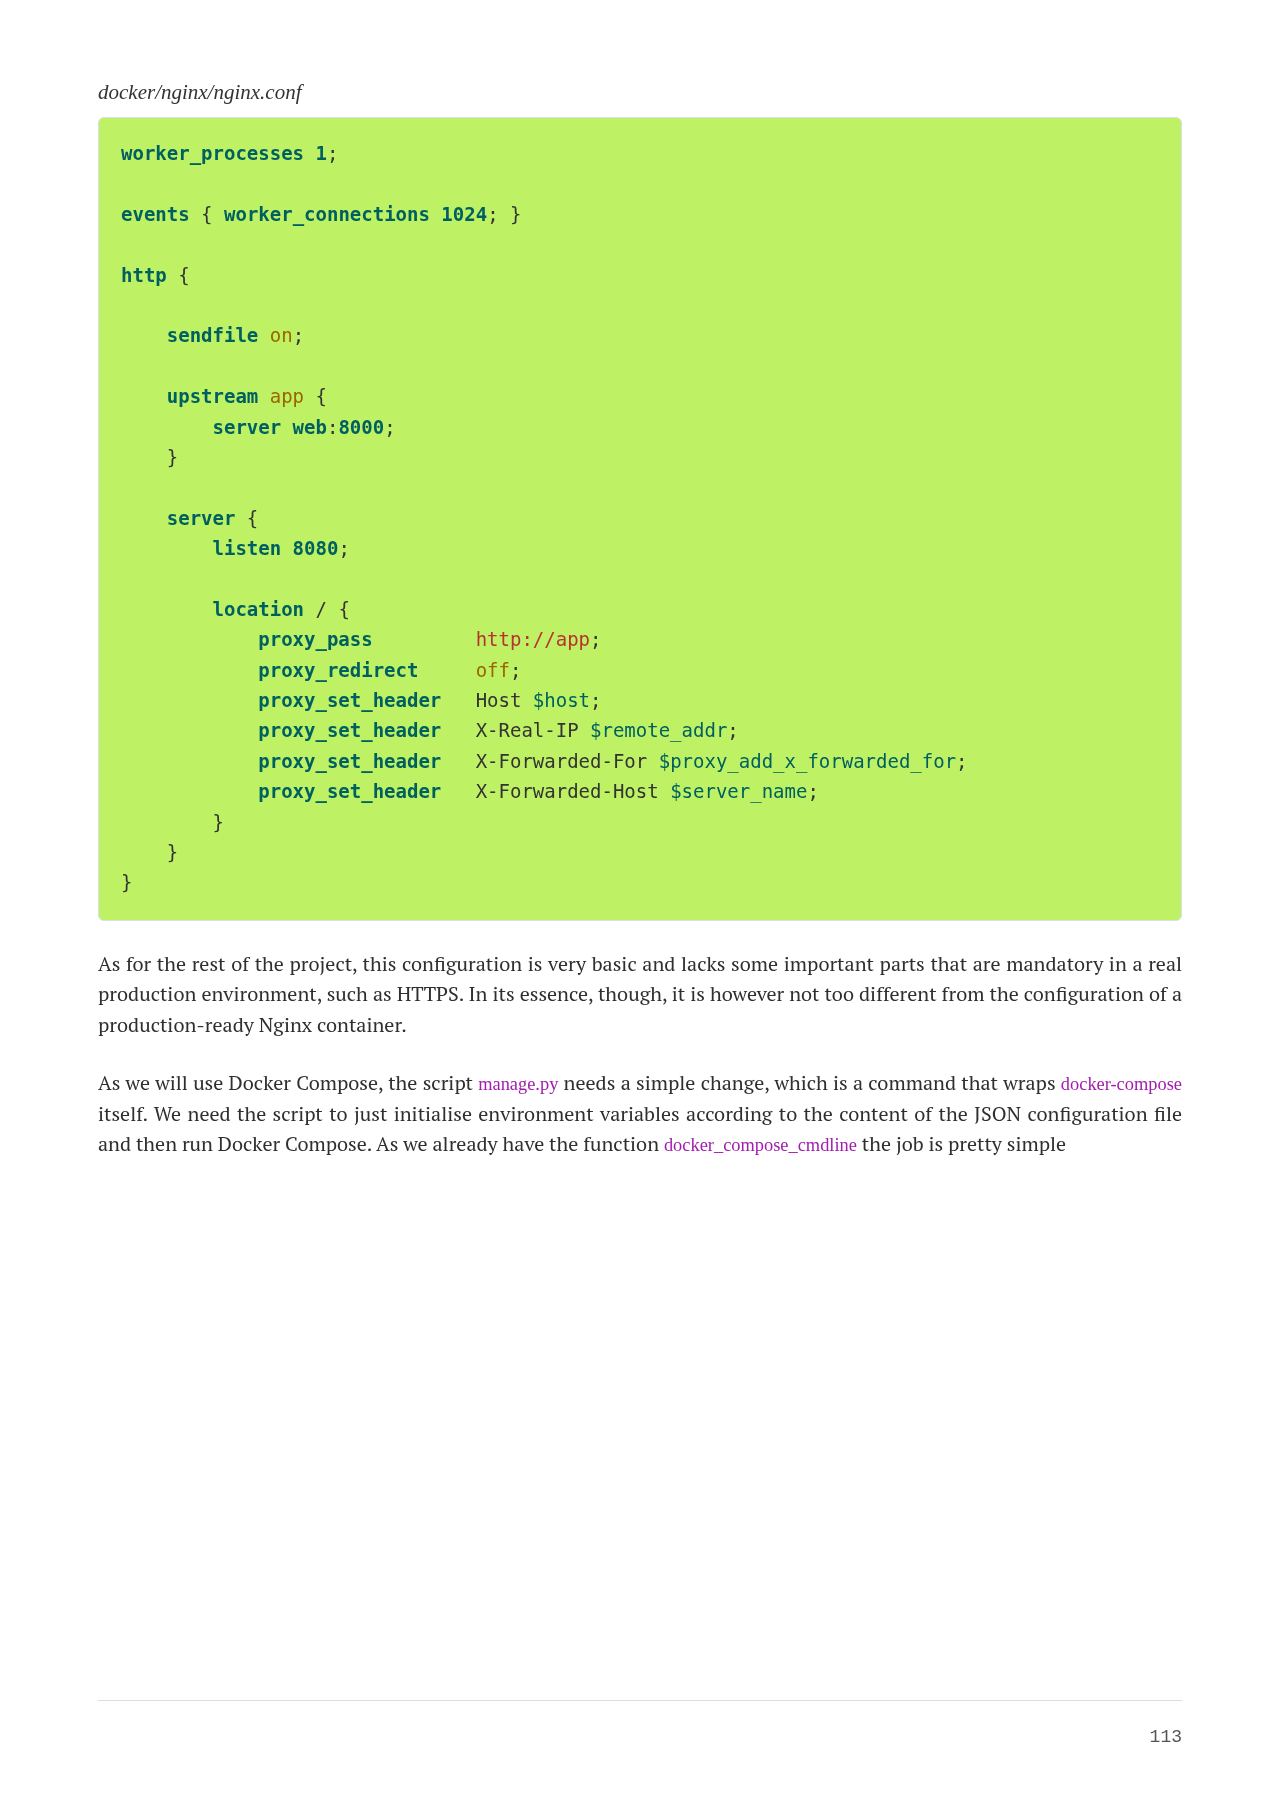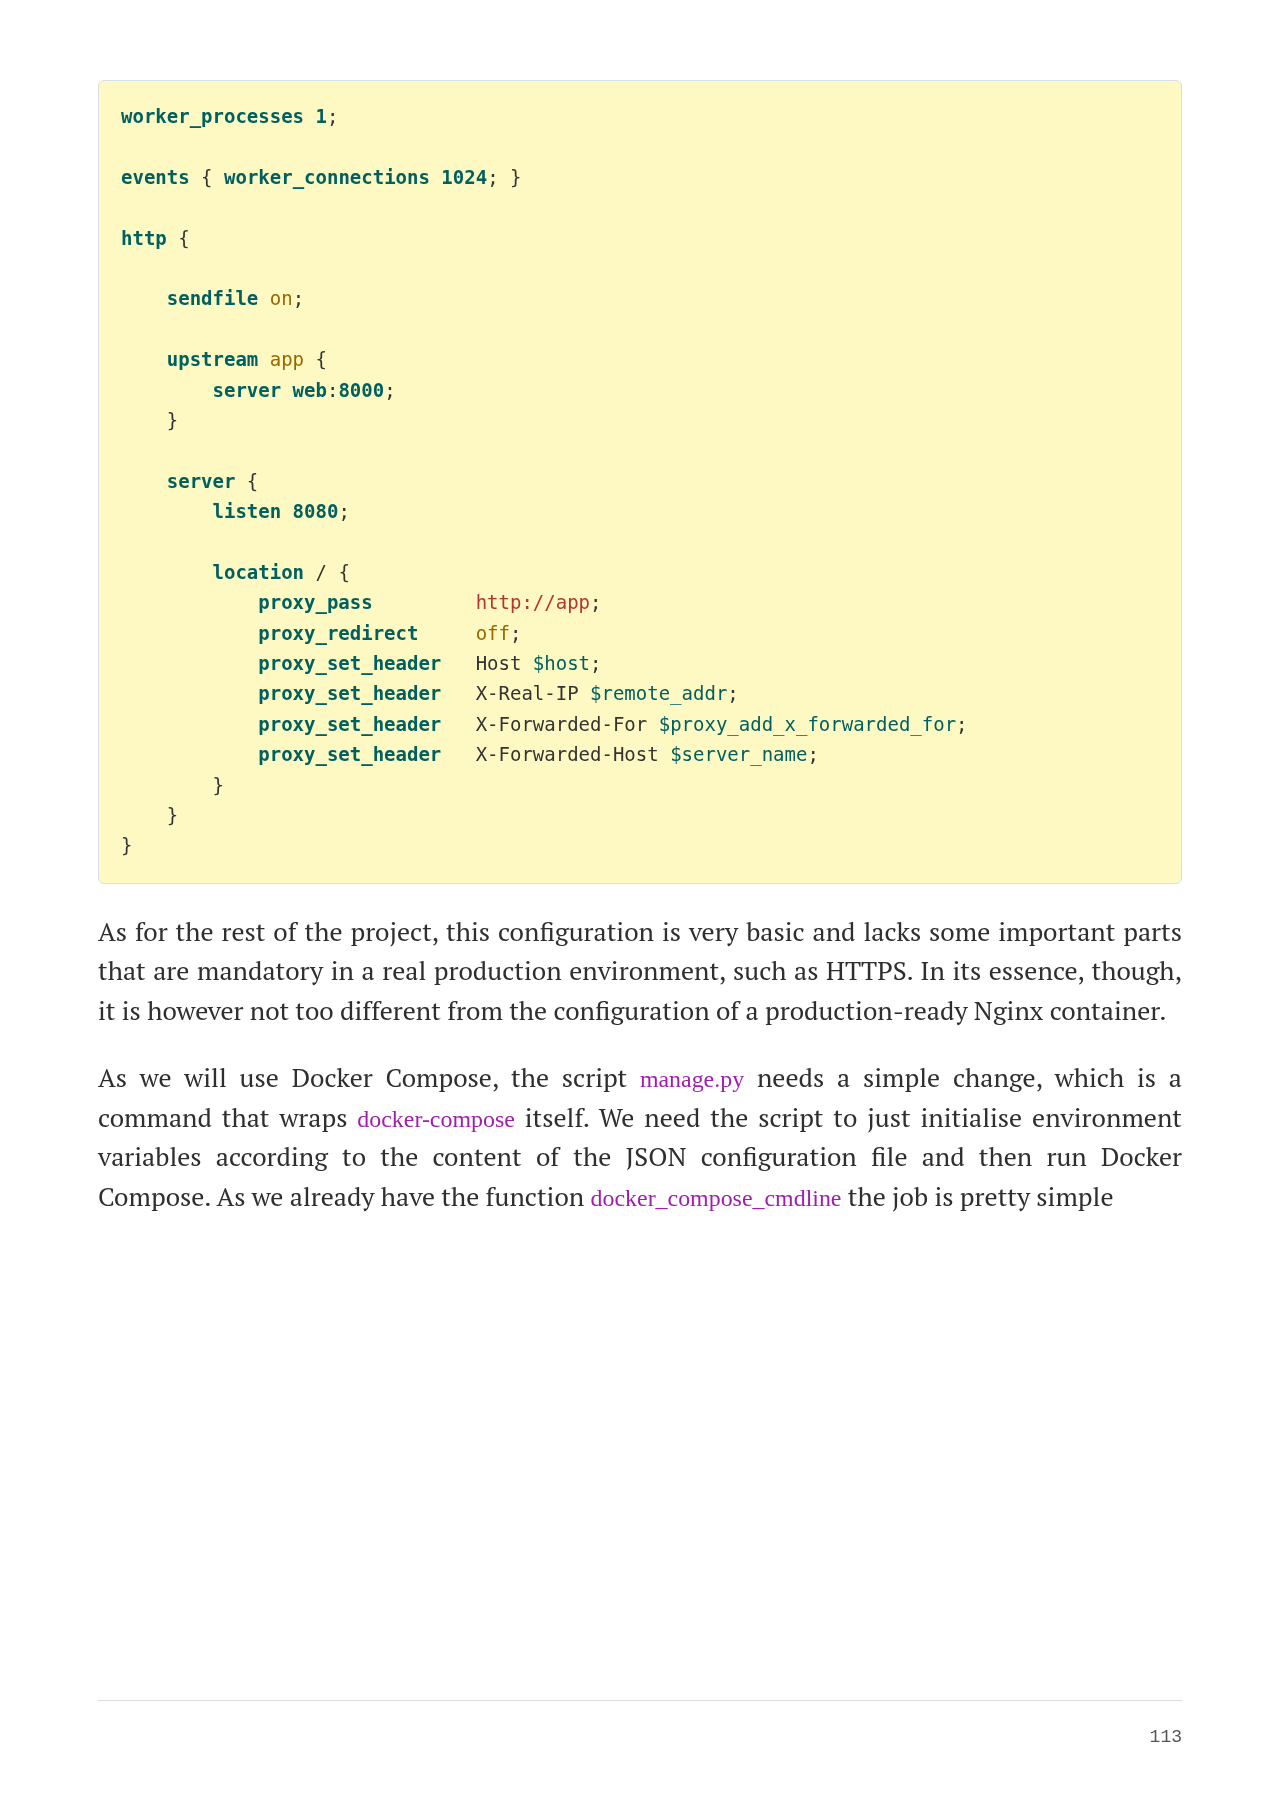--- a/index.html
+++ b/index.html
@@ -19,32 +19,32 @@
   }
   .file-label {
     font-style: italic;
     font-size: 21px;
     color: #333;
     margin-bottom: 12px;
     font-family: Georgia, serif;
   }
   .code-box {
     border: 1px solid #d6e0e8;
-    background: #fef9c3;
+    background: #bef264;
     border-radius: 6px;
     padding: 20px 22px 22px 22px;
     font-family: 'DejaVu Sans Mono', Menlo, Consolas, monospace;
     font-size: 19px;
     line-height: 1.60;
     color: #333;
     white-space: pre;
     overflow: hidden;
   }
   .paragraph {
-    font-size: 26px;
+    font-size: 20px;
     line-height: 1.52;
     text-align: justify;
     margin-top: 28px;
     color: #2f2f2f;
     font-family: 'PT Serif', Georgia, serif;
   }
   .inline-code {
     font-family: Liberation Serif, serif;
     color: #a21caf;
     font-size: 0.92em;
@@ -72,20 +72,21 @@
   .punct{ color: #333; }
   .url  { color: #b83232; }
   .var  { color: #006060; }
   .plain{ color: #333; }
 </style>
 </head>
 <body>
 
 <div class="page">
 
+  <div class="file-label">docker/nginx/nginx.conf</div>
 
   <div class="code-box"><span class="kw">worker_processes</span> <span class="num">1</span><span class="punct">;</span>
 
 <span class="kw">events</span> <span class="punct">{</span> <span class="kw">worker_connections</span> <span class="num">1024</span><span class="punct">;</span> <span class="punct">}</span>
 
 <span class="kw">http</span> <span class="punct">{</span>
 
     <span class="kw">sendfile</span> <span class="dir">on</span><span class="punct">;</span>
 
     <span class="kw">upstream</span> <span class="dir">app</span> <span class="punct">{</span>

